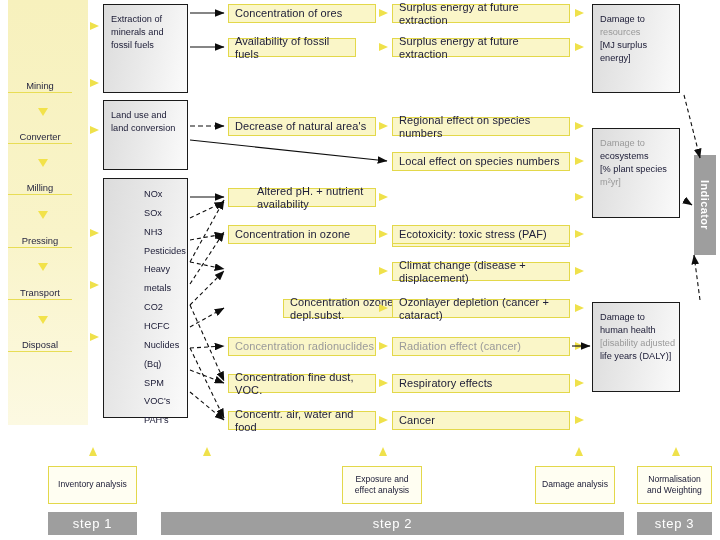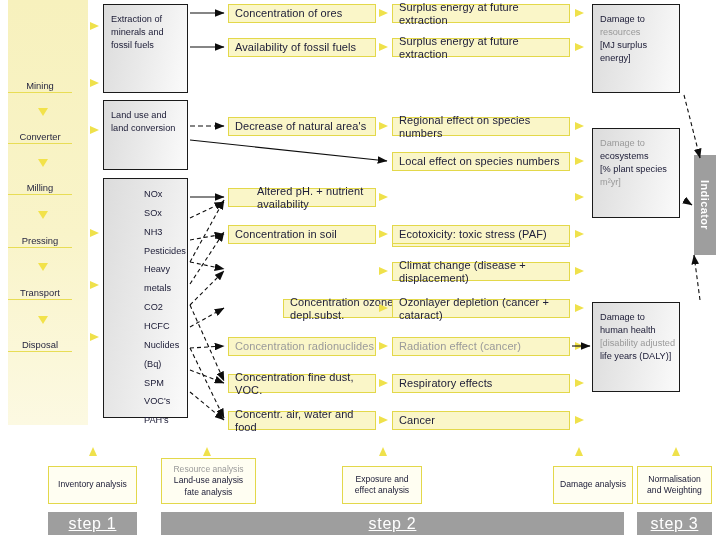--- a/index.html
+++ b/index.html
@@ -34,21 +34,21 @@
          border-left:9px solid #efe14b;}
   .ychev.up{border:0;border-left:4px solid transparent;border-right:4px solid transparent;
             border-bottom:9px solid #efe14b;}
 
   
   .abox{position:absolute;background:#fffef2;border:1px solid #e3d84a;
         box-sizing:border-box;display:flex;align-items:center;justify-content:center;
         text-align:center;font-size:8.6px;line-height:1.3;color:#20203a;}
   .stepbar{position:absolute;background:#9e9e9e;color:#ffffff;
            display:flex;align-items:center;justify-content:center;
-           font-size:16px;letter-spacing:.7px;text-decoration:underline;}
+           font-size:13px;letter-spacing:.7px;}
 
   #indicator{position:absolute;left:694px;top:155px;width:22px;height:100px;
              background:#9e9e9e;color:#fff;display:flex;align-items:center;
              justify-content:center;}
   #indicator span{writing-mode:vertical-rl;font-size:11px;letter-spacing:.4px;
              font-weight:bold;}
 
   svg#wires{position:absolute;left:0;top:0;width:720px;height:540px;
             pointer-events:none;}
 </style>
@@ -97,24 +97,24 @@
     <div>Heavy metals</div>
     <div>CO2</div>
     <div>HCFC</div>
     <div>Nuclides  (Bq)</div>
     <div>SPM</div>
     <div>VOC's</div>
     <div>PAH's</div>
   </div>
 
   <div class="ybox" style="left:228px;top:4px;width:148px;height:19px;">Concentration of ores</div>
-  <div class="ybox" style="left:228px;top:38px;width:148px;height:19px;">Availability of fossil fuels</div>
+  <div class="ybox" style="left:228px;top:38px;width:128px;height:19px;">Availability of fossil fuels</div>
   <div class="ybox" style="left:228px;top:117px;width:148px;height:19px;">Decrease of natural area's</div>
   <div class="ybox" style="left:228px;top:188px;width:148px;height:19px;padding-left:28px;">Altered pH. + nutrient availability</div>
-  <div class="ybox" style="left:228px;top:225px;width:148px;height:19px;">Concentration in soil</div>
+  <div class="ybox" style="left:228px;top:225px;width:148px;height:19px;">Concentration in ozone</div>
   <div class="ybox" style="left:236px;top:299px;width:168px;height:19px;margin-left:47px;">Concentration ozone depl.subst.</div>
   <div class="ybox faded" style="left:228px;top:337px;width:148px;height:19px;">Concentration radionuclides</div>
   <div class="ybox" style="left:228px;top:374px;width:148px;height:19px;">Concentration fine dust, VOC.</div>
   <div class="ybox" style="left:228px;top:411px;width:148px;height:19px;">Concentr. air, water and food</div>
 
   <div class="ychev" style="left:379px;top:9px;"></div>
   <div class="ychev" style="left:379px;top:43px;"></div>
   <div class="ychev" style="left:379px;top:122px;"></div>
   <div class="ychev" style="left:379px;top:193px;"></div>
   <div class="ychev" style="left:379px;top:230px;"></div>
@@ -176,36 +176,29 @@
   <div class="ychev up" style="left:89px;top:447px;"></div>
   <div class="ychev up" style="left:203px;top:447px;"></div>
   <div class="ychev up" style="left:379px;top:447px;"></div>
   <div class="ychev up" style="left:575px;top:447px;"></div>
   <div class="ychev up" style="left:672px;top:447px;"></div>
 
   <div class="abox" style="left:48px;top:466px;width:89px;height:38px;">
     <div><span>Inventory analysis</span></div>
   </div>
 
-  <div class="abox" style="left:161px;top:458px;width:95px;height:46px;">
-    <div>
-      <span class="faded">Resource analysis</span><br>
-      <span>Land-use analysis</span><br>
-      <span>fate analysis</span>
-    </div>
-  </div>
 
   <div class="abox faded" style="left:342px;top:466px;width:80px;height:38px;">
     <div>
       <span>Exposure and</span><br>
       <span>effect analysis</span>
     </div>
   </div>
 
-  <div class="abox" style="left:535px;top:466px;width:80px;height:38px;margin-left:18px;">
+  <div class="abox" style="left:535px;top:466px;width:80px;height:38px;">
     <div><span>Damage analysis</span></div>
   </div>
 
   <div class="abox" style="left:637px;top:466px;width:75px;height:38px;">
     <div>
       <span>Normalisation</span><br>
       <span>and Weighting</span>
     </div>
   </div>
 

